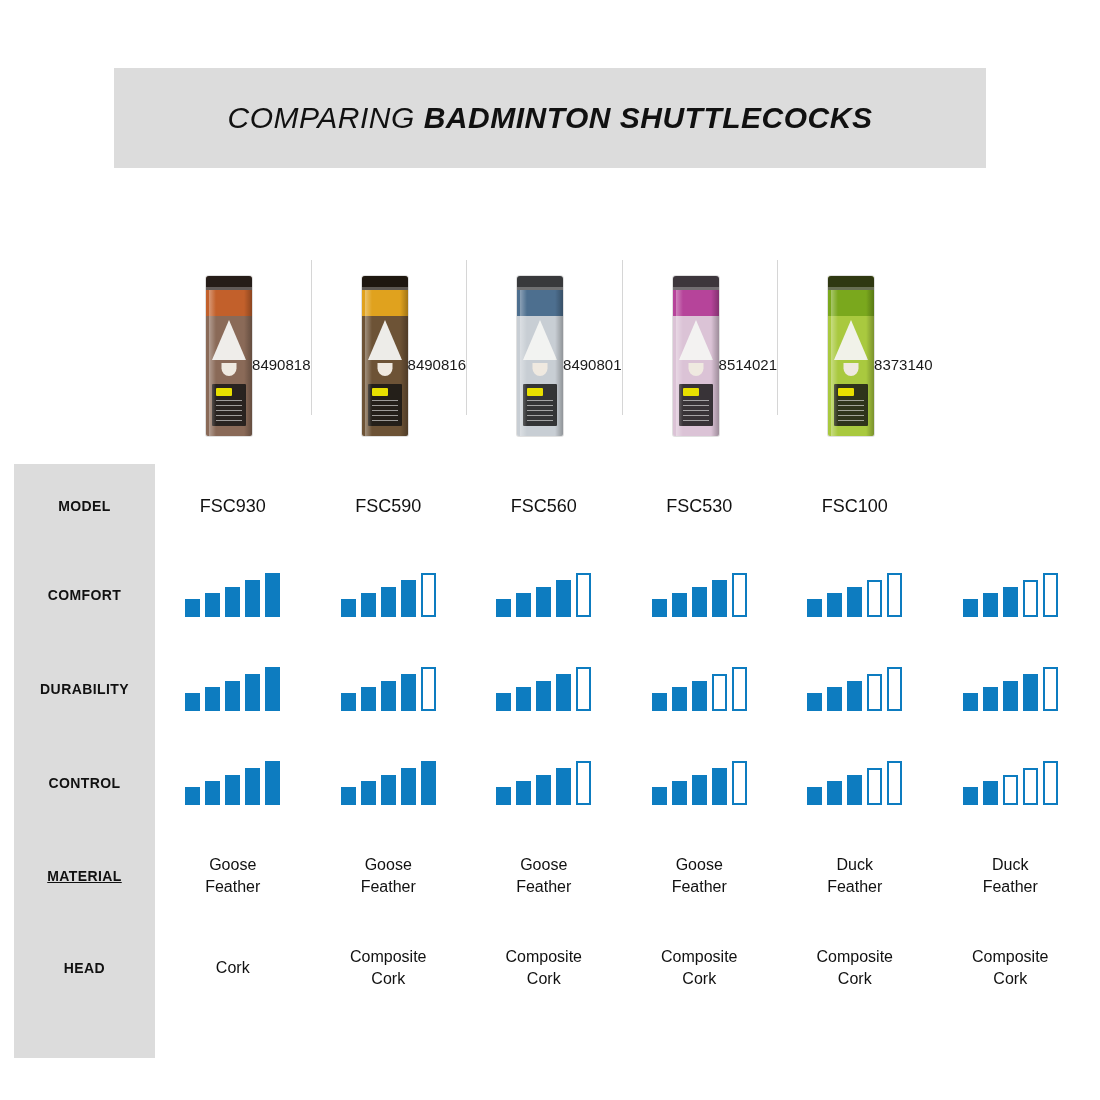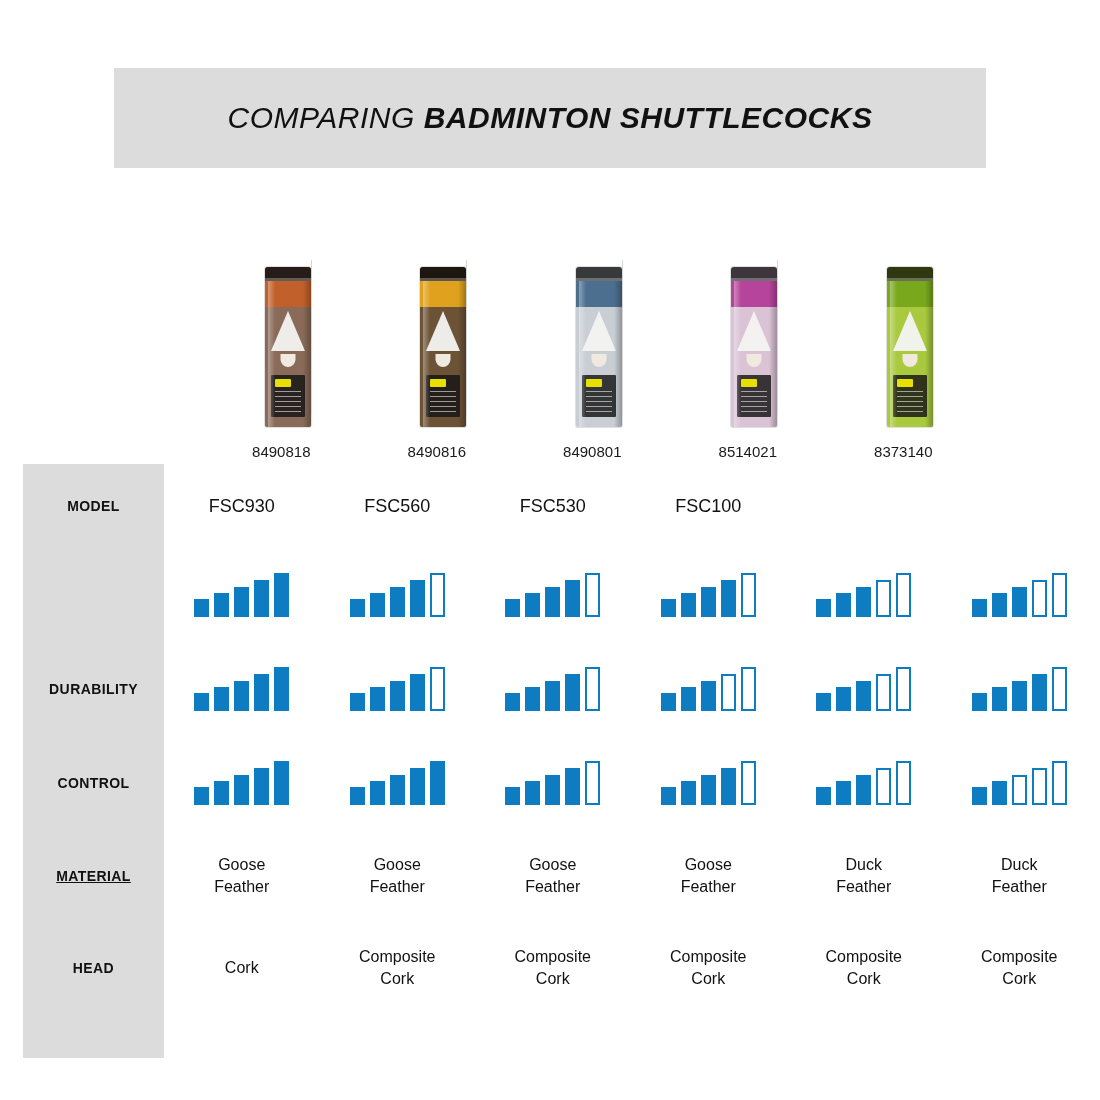--- a/index.html
+++ b/index.html
@@ -48,22 +48,22 @@
     left: 155px;
     top: 252px;
     width: 933px;
     height: 208px;
     display: flex;
   }
   .product-cell {
     width: 155.5px;
     position: relative;
     display: flex;
-    flex-direction: column;
-    align-items: flex-end;
+    flex-direction: row;
+    align-items: center;
     justify-content: flex-end;
   }
   .product-cell + .product-cell::before {
     content: "";
     position: absolute;
     left: 0;
     top: 8px;
     width: 1px;
     height: 155px;
     background: #d6d6d6;
@@ -172,21 +172,21 @@
 
   .product-code {
     margin-top: 16px;
     font-size: 15px;
     color: #1a1a1a;
   }
 
   
   .table {
     position: absolute;
-    left: 23px;
+    left: 14px;
     top: 464px;
     width: 1074px;
     height: 594px;
   }
   .row-label-col {
     position: absolute;
     left: 0;
     top: 0;
     width: 141px;
     height: 594px;
@@ -347,28 +347,30 @@
         <div class="shadow-right"></div>
     </div>
     <div class="product-code">8373140</div>
   </div>
 </div>
 
 <div class="table">
   <div class="row-label-col"></div>
 
   <div class="row-label" style="top:0; height:84px;">MODEL</div>
+  <div class="row-label" style="top:84px; height:94px;">COMFORT</div>
   <div class="row-label" style="top:178px; height:94px;">DURABILITY</div>
   <div class="row-label" style="top:272px; height:94px;">CONTROL</div>
   <div class="row-label" style="top:366px; height:92px;text-decoration:underline;">MATERIAL</div>
   <div class="row-label" style="top:458px; height:92px;">HEAD</div>
 
   <div class="grid">
     <div class="row r-model">
       <div class="cell model">FSC930</div>
+      <div class="cell model">FSC590</div>
       <div class="cell model">FSC560</div>
       <div class="cell model">FSC530</div>
       <div class="cell model">FSC100</div>
     </div>
 
     <div class="row r-bars">
       <div class="cell">
           <div class="rating">
             <div class="bar s1" style="border-color: rgb(13, 124, 192); background: rgb(13, 124, 192);"></div>
             <div class="bar s2" style="border-color: rgb(13, 124, 192); background: rgb(13, 124, 192);"></div>

